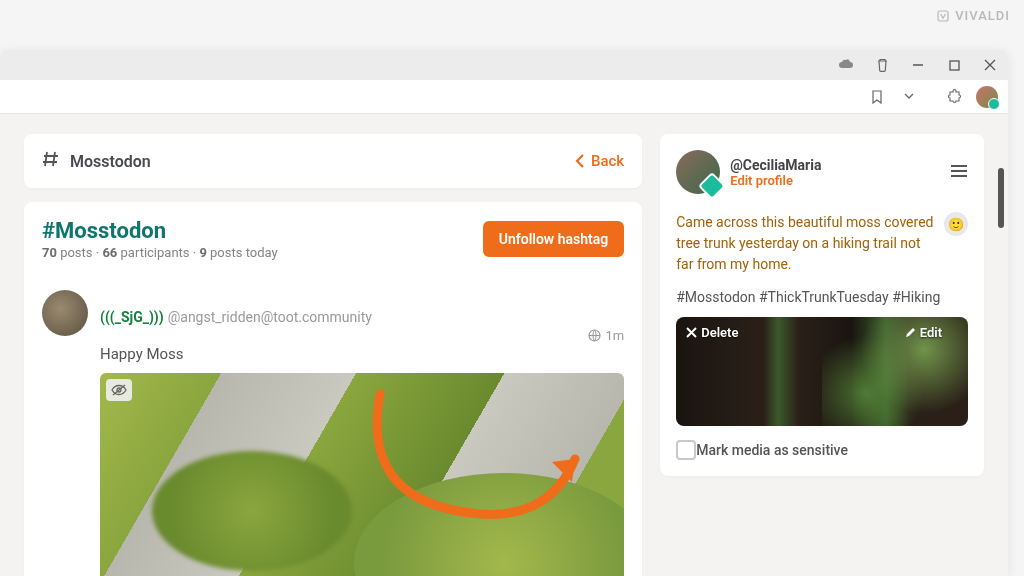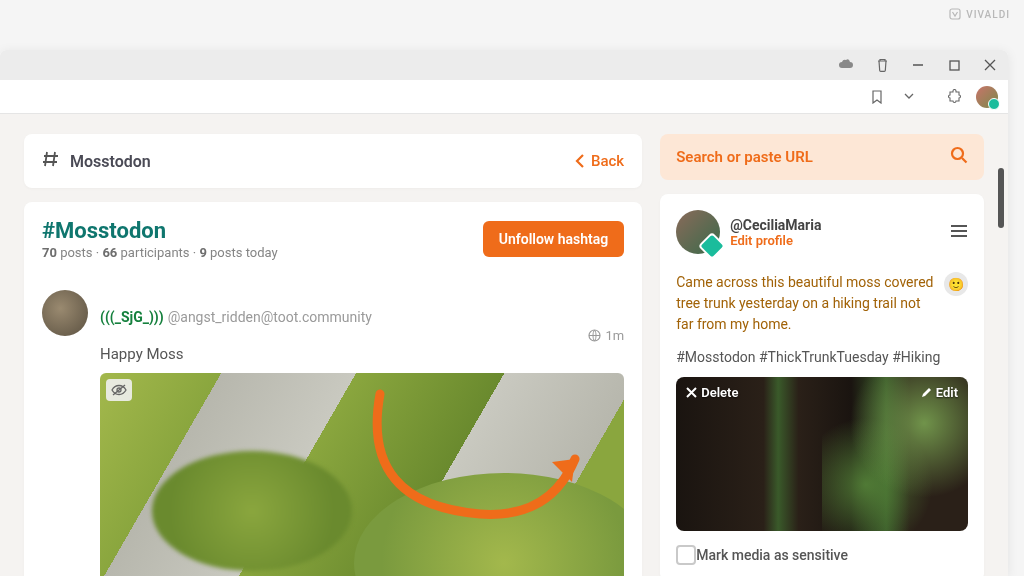--- a/index.html
+++ b/index.html
@@ -1,19 +1,19 @@
 <!DOCTYPE html>
 <html><head>
 <meta charset="utf-8">
 <style>
 * { margin: 0; padding: 0; box-sizing: border-box; font-family: -apple-system, BlinkMacSystemFont, "Segoe UI", Roboto, Helvetica, Arial, sans-serif; }
 
 body { background: #f5f5f5; width: 1024px; height: 576px; overflow: hidden; }
 
-.vivaldi-brand { position: absolute; top: 8px; right: 14px; color: #b8b8b8; font-size: 10px; letter-spacing: 1px; font-weight: 500; }
+.vivaldi-brand { position: absolute; top: 8px; right: 14px; color: #b8b8b8; font-size: 13px; letter-spacing: 1px; font-weight: 500; }
 .vivaldi-brand svg { vertical-align: -2px; margin-right: 2px; }
 
 .window-frame { position: absolute; top: 50px; left: 0; right: 16px; bottom: 0; background: #fff; border-radius: 6px 6px 0 0; box-shadow: 0 2px 12px rgba(0,0,0,0.08); overflow: hidden; }
 
 .titlebar { height: 30px; background: #ececec; display: flex; justify-content: flex-end; align-items: center; padding: 0 8px; gap: 16px; }
 .titlebar .ctrl { width: 20px; height: 20px; display: flex; align-items: center; justify-content: center; color: #555; cursor: pointer; }
 
 .toolbar { height: 34px; background: #fff; border-bottom: 1px solid #e5e5e5; display: flex; align-items: center; justify-content: flex-end; padding: 0 10px; gap: 10px; }
 .toolbar .tool { width: 22px; height: 22px; display: flex; align-items: center; justify-content: center; color: #666; cursor: pointer; }
 .avatar-small { width: 22px; height: 22px; border-radius: 50%; background: linear-gradient(135deg,#c9746a,#7a8a4a); position: relative; }
@@ -59,25 +59,25 @@
 .profile-row .pav { width: 44px; height: 44px; border-radius: 50%; background: linear-gradient(135deg,#8a6a5a,#3a6a4a); position: relative; flex-shrink:0; }
 .profile-row .pav::after { content:""; position:absolute; bottom:-2px; right:-2px; width:16px; height:16px; background:#1abc9c; border-radius:4px; border:2px solid #fff; transform: rotate(45deg); }
 .profile-row .uinfo .uname { font-weight: 700; color: #444; font-size: 14px; }
 .profile-row .uinfo .edit { color: #ef6c1a; font-size: 13px; font-weight: 600; }
 .profile-row .menu-ic { margin-left: auto; color: #555; cursor: pointer; }
 
 .compose { padding: 8px 16px 16px 16px; }
 .compose .ctext { color: #a16207; font-size: 14px; line-height: 1.5; }
 .compose .emoji { float: right; width: 24px; height: 24px; background: #e8e8e8; border-radius: 50%; display: flex; align-items: center; justify-content: center; font-size: 13px; margin-left: 8px; }
 .compose .hashtags { color: #555; font-size: 14px; margin-top: 14px; }
-.attach { margin-top: 12px; border-radius: 8px; overflow: hidden; position: relative; height: 154px; background: linear-gradient(90deg,#1a1410 0%,#2a2018 30%, #3a5a2a 35%, #2a2018 42%, #1a1410 60%, #3a5a2a 72%, #2a2018 80%); }
+.attach { margin-top: 12px; border-radius: 8px; overflow: hidden; position: relative; height: 109px; background: linear-gradient(90deg,#1a1410 0%,#2a2018 30%, #3a5a2a 35%, #2a2018 42%, #1a1410 60%, #3a5a2a 72%, #2a2018 80%); }
 .attach::before { content:""; position:absolute; top:0; right:0; width:50%; height:100%; background: radial-gradient(circle at 70% 30%, rgba(120,160,80,0.9), transparent 50%), radial-gradient(circle at 30% 70%, rgba(90,140,60,0.8), transparent 45%); }
 .attach-btn { position: absolute; top: 8px; color: #fff; font-size: 13px; font-weight: 600; display: flex; align-items: center; gap: 4px; text-shadow: 0 1px 2px rgba(0,0,0,0.7); cursor: pointer; }
 .attach-btn.del { left: 10px; }
-.attach-btn.edit { right: 10px; }
+.attach-btn.edit { right: 26px; }
 .sensitive-row { display: flex; align-items: center; gap: 0; margin-top: 14px; }
 .sensitive-row .chk { width: 20px; height: 20px; border: 2px solid #c9c9c9; border-radius: 4px; }
 .sensitive-row .lbl { color: #555; font-size: 14px; font-weight: 500; }
 
 .arrow-overlay { position: absolute; top: 270px; left: 350px; pointer-events: none; z-index: 10; }
 
 .side-scroll { position: absolute; right: 4px; top: 118px; width: 6px; height: 60px; background: #555; border-radius: 3px; }
 </style>
 </head>
 <body>
@@ -189,27 +189,20 @@
                     <line x1="2" y1="11" x2="14" y2="1" stroke="#666" stroke-width="1.3"></line>
                   </svg>
                 </div>
             </div>
           </div>
         </div>
       </div>
     </div>
 
     <div class="right-col">
-      <div class="search-card">
-        <span class="ph">Search or paste URL</span>
-        <span class="sicon"><svg width="18" height="18" viewBox="0 0 18 18">
-              <circle cx="7.5" cy="7.5" r="5.5" fill="none" stroke="#ef6c1a" stroke-width="2.2"></circle>
-              <line x1="12" y1="12" x2="16.5" y2="16.5" stroke="#ef6c1a" stroke-width="2.2"></line>
-            </svg></span>
-      </div>
 
       <div class="card">
         <div class="profile-row">
           <div class="pav"></div>
           <div class="uinfo">
             <div class="uname">@CeciliaMaria</div>
             <div class="edit">Edit profile</div>
           </div>
           <span class="menu-ic"><svg width="18" height="14" viewBox="0 0 18 14">
                 <line x1="1" y1="2" x2="17" y2="2" stroke="#555" stroke-width="2"></line>

